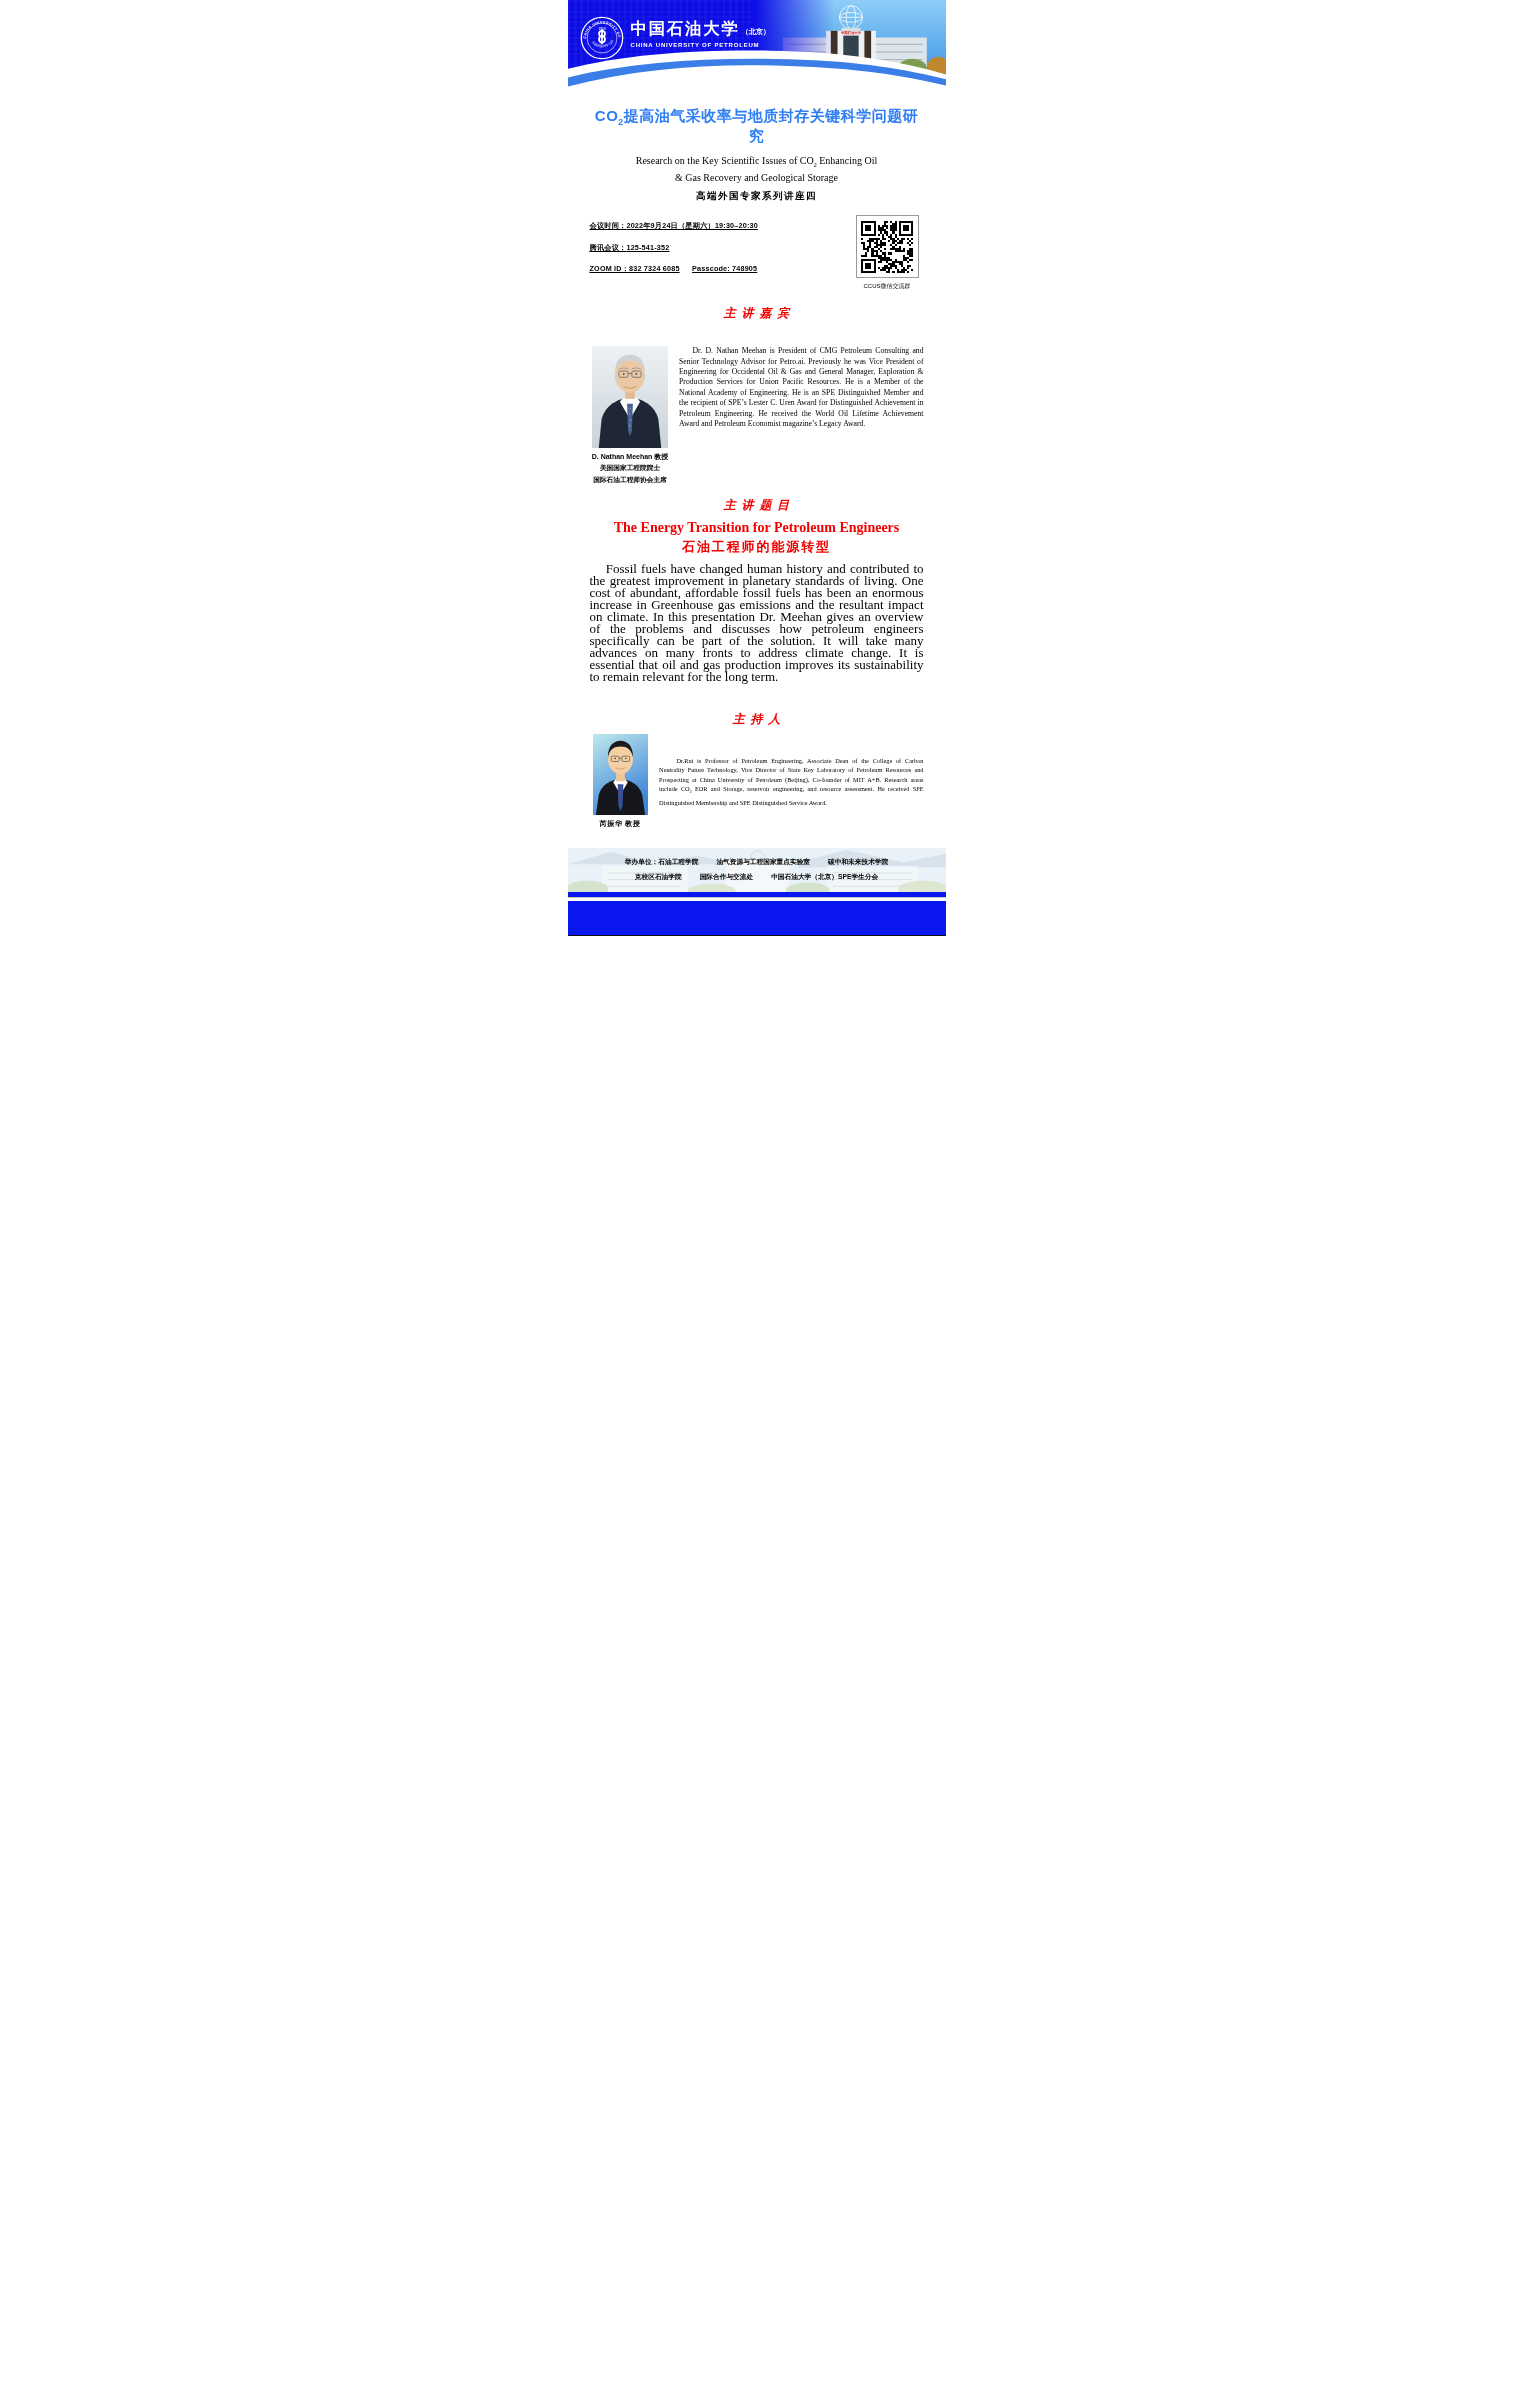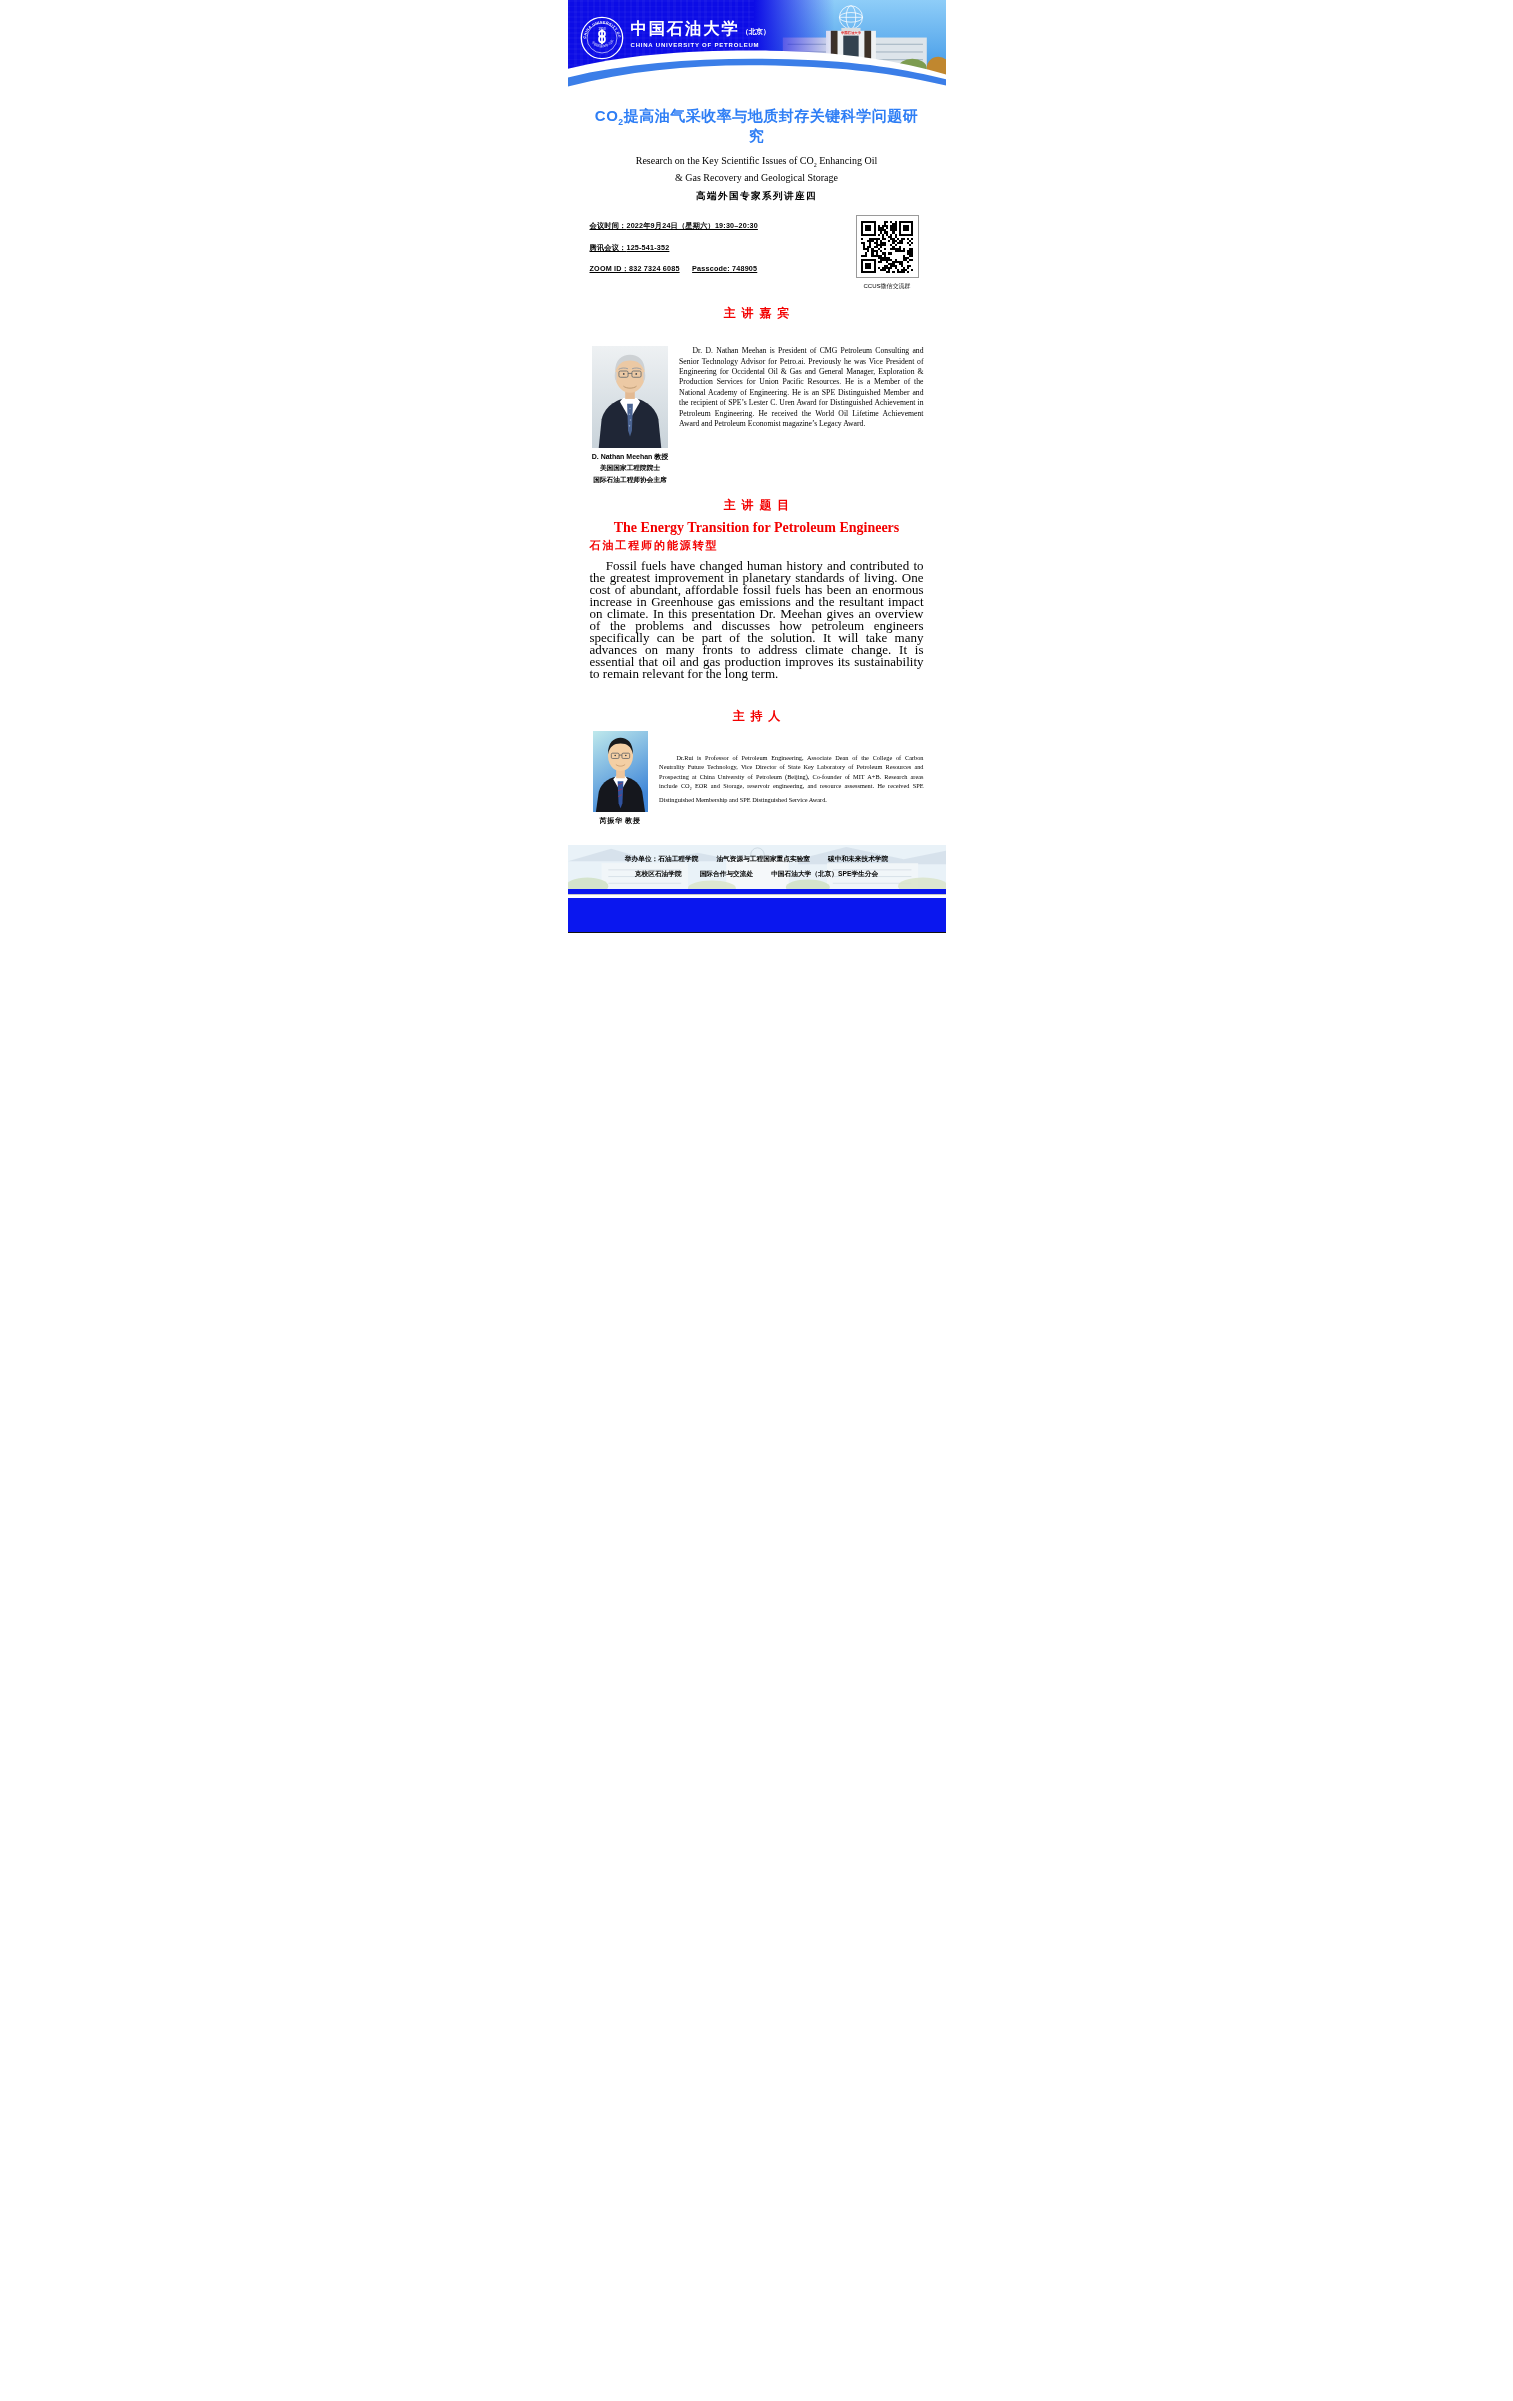--- a/index.html
+++ b/index.html
@@ -36,36 +36,36 @@
   .meeting-row{margin-top:12.5px;display:flex;justify-content:space-between;align-items:flex-start;}
   .meeting-lines{padding-top:5.8px;text-decoration:underline;}
   .meeting-line{font-size:7.2px;font-weight:bold;color:#000;margin-bottom:11.5px;letter-spacing:0.2px;white-space:nowrap;}
   .meeting-line .pass{margin-left:12.5px;margin-top:24px;}
   .qr-col{width:73px;text-align:center;flex:none;}
   .qr-box{width:63px;height:63px;border:0.5px solid #9a9a9a;background:#fff;margin:0 auto;padding:4.3px;box-sizing:border-box;}
   .qr-box svg{width:100%;height:100%;display:block;}
   .qr-caption{margin-top:3.4px;font-size:6px;color:#000;}
 
   
-  .red-heading{text-align:center;color:#f30000;font-size:12px;font-weight:bold;letter-spacing:5.8px;text-indent:5.8px;font-family:"Liberation Serif",serif;}
+  .red-heading{text-align:center;color:#f30000;font-size:12px;font-weight:bold;font-style:italic;letter-spacing:5.8px;text-indent:5.8px;font-family:"Liberation Serif",serif;}
 
   
   .person-row{display:flex;gap:8.6px;align-items:flex-start;}
   .person-left{flex:none;text-align:center;}
   .photo-frame{display:block;margin:0 auto;}
   .photo-frame svg{display:block;width:100%;height:100%;}
   .caption-name{margin-top:3.8px;font-size:7px;font-weight:bold;color:#000;}
   .caption-line{margin-top:2.4px;font-size:6.7px;font-weight:bold;color:#000;}
   .bio{flex:1;font-family:"Liberation Serif",serif;color:#000;text-align:justify;}
   .bio sub{font-size:.6em;}
   .speaker-bio{font-size:7.7px;line-height:10.4px;text-indent:13.4px;}
   .host-bio{font-size:6.3px;line-height:9.5px;text-indent:17.3px;}
 
   .topic-en{margin-top:5.8px;text-align:center;color:#f30000;font-weight:bold;font-family:"Liberation Serif",serif;font-size:14px;}
-  .topic-cn{margin-top:2.4px;text-align:left;color:#f30000;font-weight:bold;font-size:11px;letter-spacing:1.9px;}
+  .topic-cn{margin-top:2.4px;text-align:center;color:#f30000;font-weight:bold;font-size:13px;letter-spacing:1.9px;}
   .abstract{margin-top:6.2px;font-family:"Liberation Serif",serif;font-size:13px;line-height:12px;color:#000;text-align:justify;text-indent:16.3px;}
 
   
   .footer{margin-top:19px;}
   .footer-photo{position:relative;height:44px;overflow:hidden;}
   .footer-photo > svg{position:absolute;inset:0;width:100%;height:100%;}
   .footer-lines{position:absolute;inset:0;display:flex;flex-direction:column;justify-content:center;gap:5.8px;}
   .footer-line{display:flex;justify-content:center;gap:18px;font-size:6.7px;font-weight:bold;color:#000;white-space:nowrap;}
   .band-blue-thin{height:4.8px;background:#0a17ef;}
   .band-white{height:3.4px;background:#ffffff;border-top:0.5px solid #c8c8c8;}

